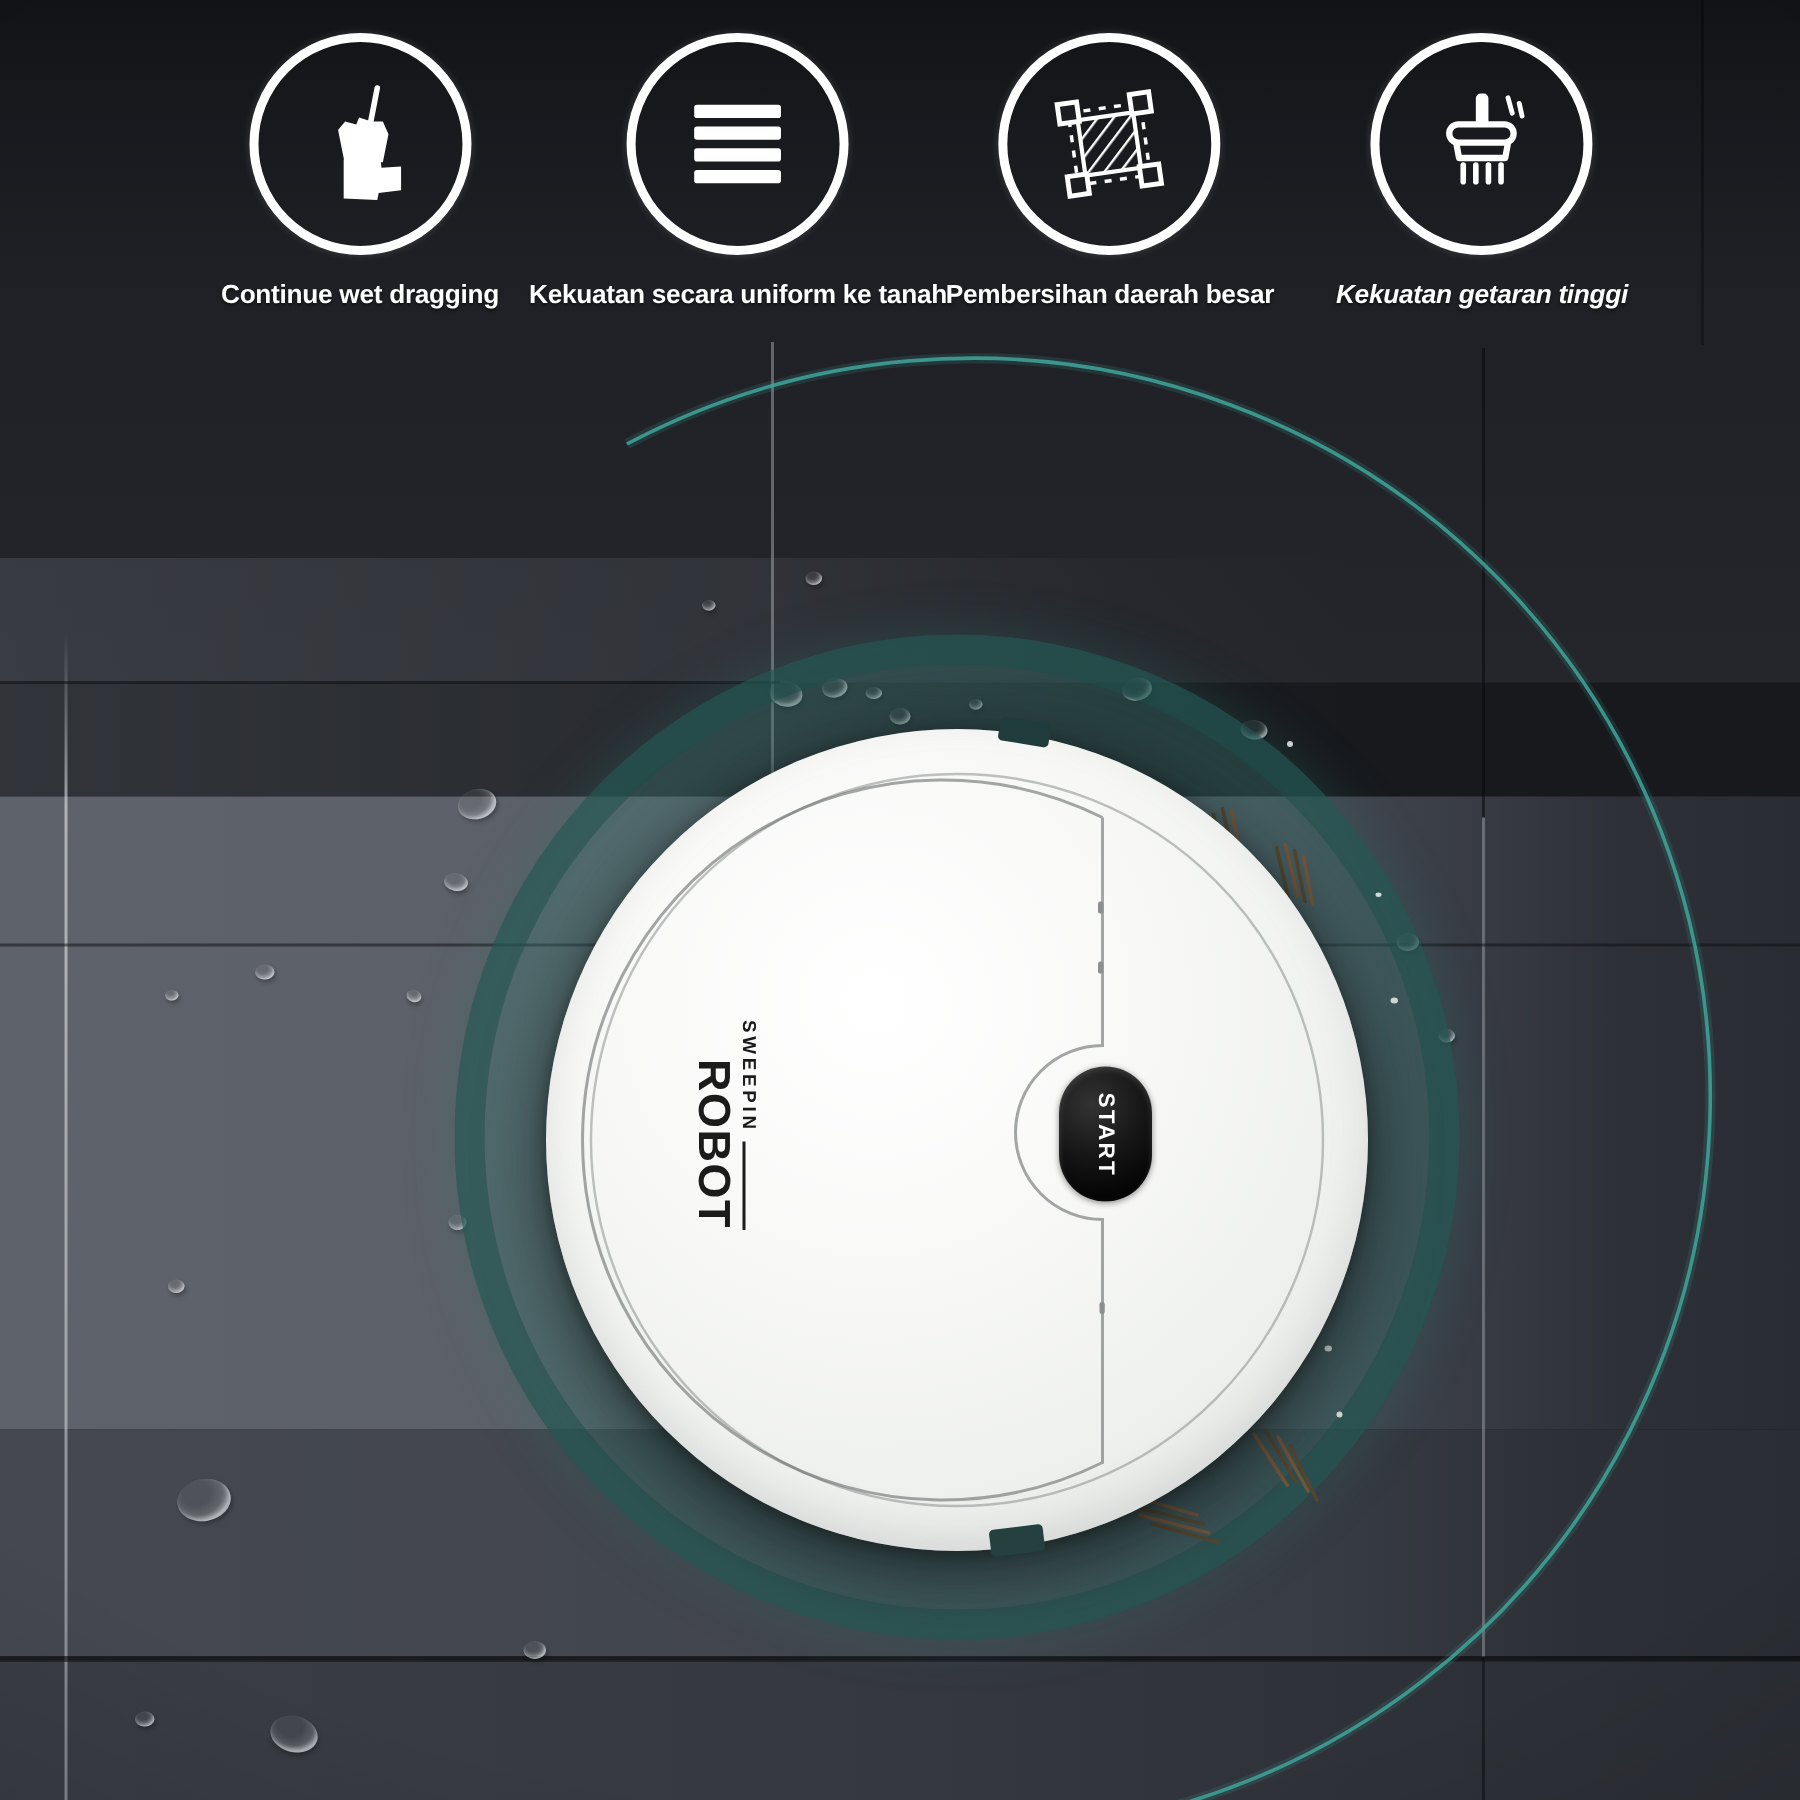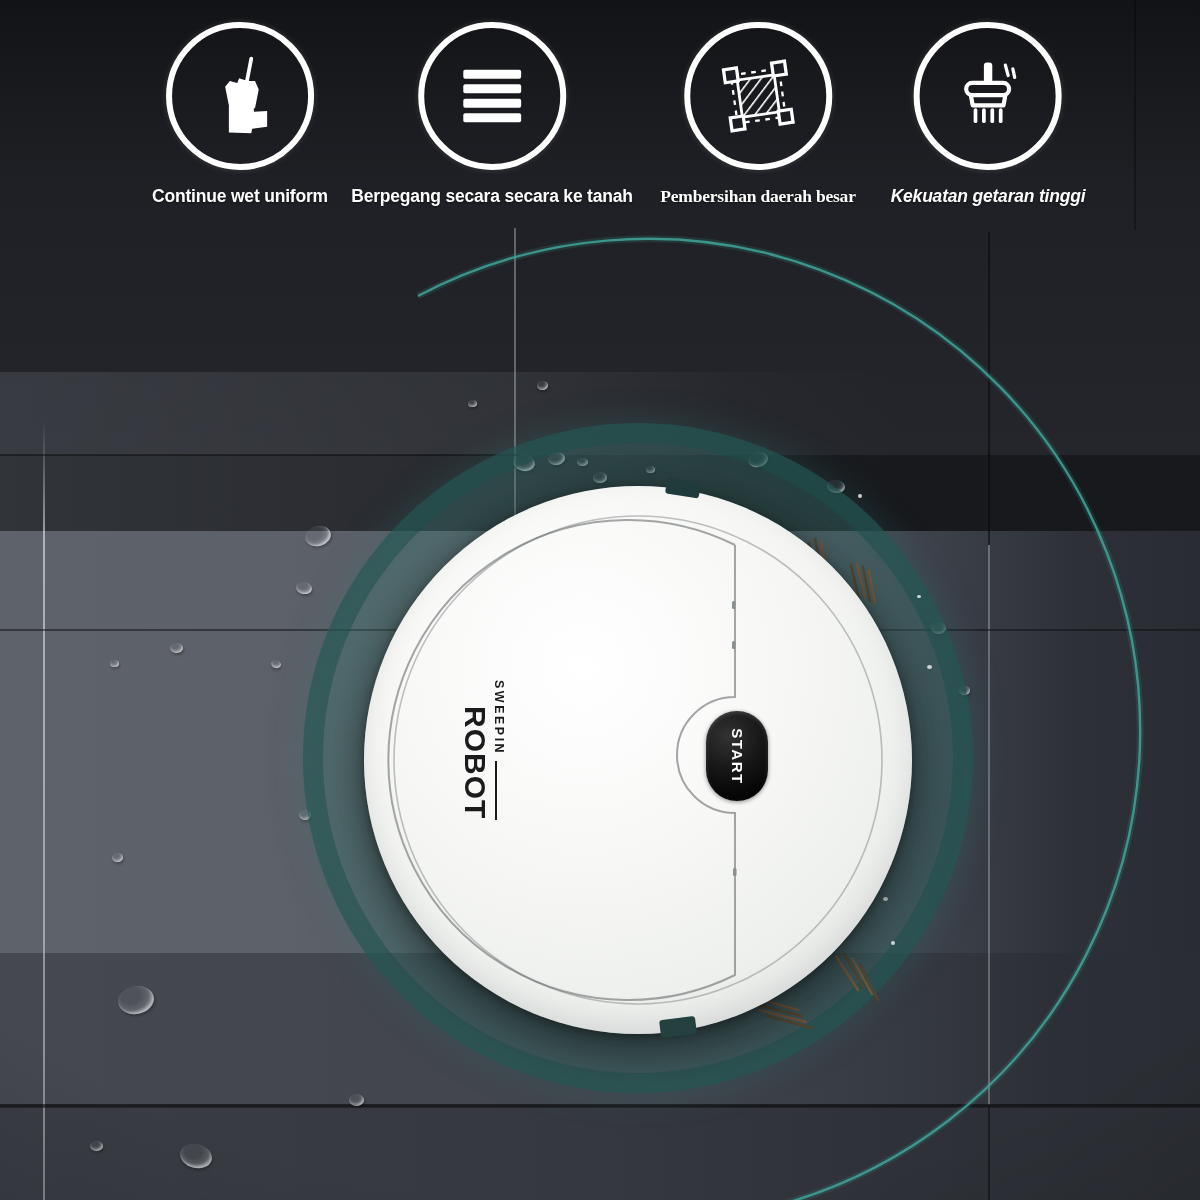--- a/index.html
+++ b/index.html
@@ -66,21 +66,21 @@
   .brand-row{display:flex;align-items:flex-end;}
   .brand-top{font-size:12.5px;font-weight:700;letter-spacing:2.5px;white-space:nowrap;}
   .brand-rule{flex:1;height:2px;background:#1b1b1b;margin:0 0 3px 6px;}
   .brand-main{font-size:30px;font-weight:800;letter-spacing:1px;line-height:1;
     margin:2px 0 0 26px;white-space:nowrap;}
   
   .vignette{left:0;top:0;width:1200px;height:1200px;pointer-events:none;
     background:radial-gradient(130% 100% at 50% 45%,rgba(0,0,0,0) 55%,rgba(0,0,0,.32) 95%);}
   
   .feature{top:22px;transform:translateX(-50%);display:flex;flex-direction:column;align-items:center;}
-  .f1{left:240px;} .f2{left:492px;} .f3{left:758px;font-family:Liberation Serif, serif;} .f4{left:988px;font-style:italic;}
+  .f1{left:240px;} .f2{left:492px;} .f3{left:740px;} .f4{left:988px;font-style:italic;}
   .icon-circle{width:136px;height:136px;border:6px solid #fff;border-radius:50%;
     display:flex;align-items:center;justify-content:center;
     box-shadow:0 0 6px rgba(255,255,255,.15);}
   .feature-label{margin-top:16px;color:#fff;font-size:17.5px;font-weight:700;
     white-space:nowrap;letter-spacing:-.2px;text-shadow:0 1px 2px rgba(0,0,0,.5);}
   .gicon{display:block;}
   .gicon .st{fill:none;stroke:#fff;stroke-linecap:round;stroke-linejoin:round;}
 </style>
 </head>
 <body>
@@ -186,33 +186,33 @@
   </div>
 
   <div class="abs feature f1">
     <div class="icon-circle">
       <svg class="gicon" width="84" height="84" viewBox="0 0 90 90">
         <path class="st" style="stroke-width:4" d="M57,5 L51,36"></path>
         <path fill="#fff" d="M29,35 L34,29 L42,31 L44,26 L53,29 L61,29 L65,38 L61,58 L34,60 Z"></path>
         <path fill="#fff" d="M33,56 L59,53 L60,62 L74,61 L74,78 L58,80 L57,85 L33,84 Z"></path>
       </svg>
     </div>
-    <div class="feature-label">Continue wet uniform</div>
+    <div class="feature-label">Continue wet dragging</div>
   </div>
 
   <div class="abs feature f2">
     <div class="icon-circle">
       <svg class="gicon" width="84" height="84" viewBox="0 0 90 90">
         <rect x="14" y="17" width="62" height="9.5" rx="2" fill="#fff"></rect>
         <rect x="14" y="32.5" width="62" height="9.5" rx="2" fill="#fff"></rect>
         <rect x="14" y="48" width="62" height="9.5" rx="2" fill="#fff"></rect>
         <rect x="14" y="63.5" width="62" height="9.5" rx="2" fill="#fff"></rect>
       </svg>
     </div>
-    <div class="feature-label">Berpegang secara secara ke tanah</div>
+    <div class="feature-label">Kekuatan secara uniform ke tanah</div>
   </div>
 
   <div class="abs feature f3">
     <div class="icon-circle">
       <svg class="gicon" width="84" height="84" viewBox="0 0 90 90">
         <defs>
           <pattern id="hatch" width="9" height="9" patternUnits="userSpaceOnUse" patternTransform="rotate(45)">
             <line x1="0" y1="0" x2="0" y2="9" stroke="#fff" stroke-width="3.4"></line>
           </pattern>
         </defs>

